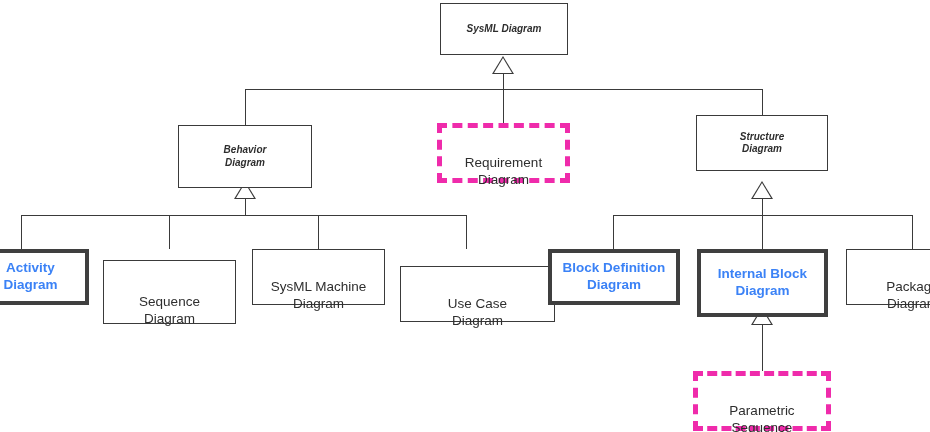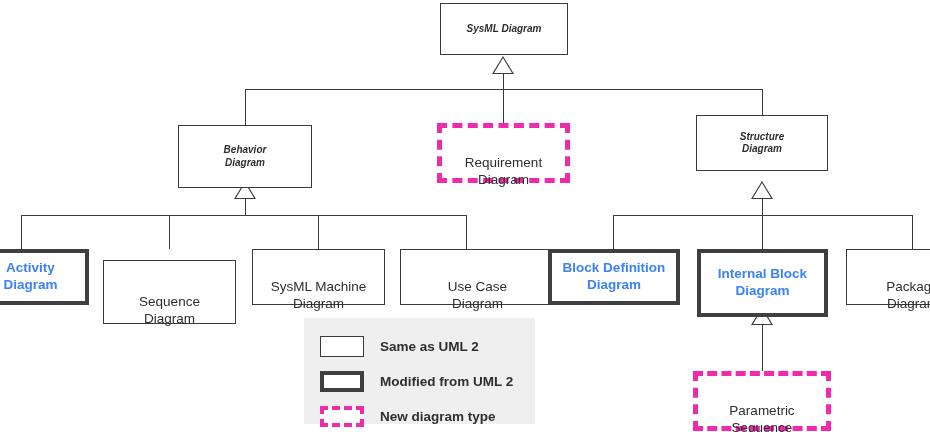--- a/index.html
+++ b/index.html
@@ -204,21 +204,21 @@
   <div class="node style-same" style="left:103px; top:260px; width:133px; height:64px;">
     <span class="label txt-normal">Sequence
 Diagram</span>
   </div>
 
   <div class="node style-same" style="left:252px; top:249px; width:133px; height:56px;">
     <span class="label txt-normal">SysML Machine
 Diagram</span>
   </div>
 
-  <div class="node style-same" style="left:400px; top:249px; width:155px; height:56px;">
+  <div class="node style-same" style="left:400px; top:266px; width:155px; height:56px;">
     <span class="label txt-normal">Use Case
 Diagram</span>
   </div>
 
   <div class="node style-modified" style="left:548px; top:249px; width:132px; height:56px;">
     <span class="label txt-green">Block Definition
 Diagram</span>
   </div>
 
   <div class="node style-modified" style="left:697px; top:249px; width:131px; height:68px;">
@@ -229,32 +229,14 @@
   <div class="node style-same" style="left:846px; top:249px; width:133px; height:56px;">
     <span class="label txt-normal">Package
 Diagram</span>
   </div>
 
   <div class="node style-new" style="left:693px; top:371px; width:138px; height:60px;">
     <span class="label txt-normal">Parametric
 Sequence</span>
   </div>
 
-  <div id="legend">
-
-    <div class="legend-row" style="top:18px;">
-      <span class="legend-swatch sw-same"></span>
-      <span class="legend-text">Same as UML 2</span>
-    </div>
-
-    <div class="legend-row" style="top:53px;">
-      <span class="legend-swatch sw-modified"></span>
-      <span class="legend-text">Modified from UML 2</span>
-    </div>
-
-    <div class="legend-row" style="top:88px;">
-      <span class="legend-swatch sw-new"></span>
-      <span class="legend-text">New diagram type</span>
-    </div>
-
-  </div>
 
 </div>
 
 </body></html>

